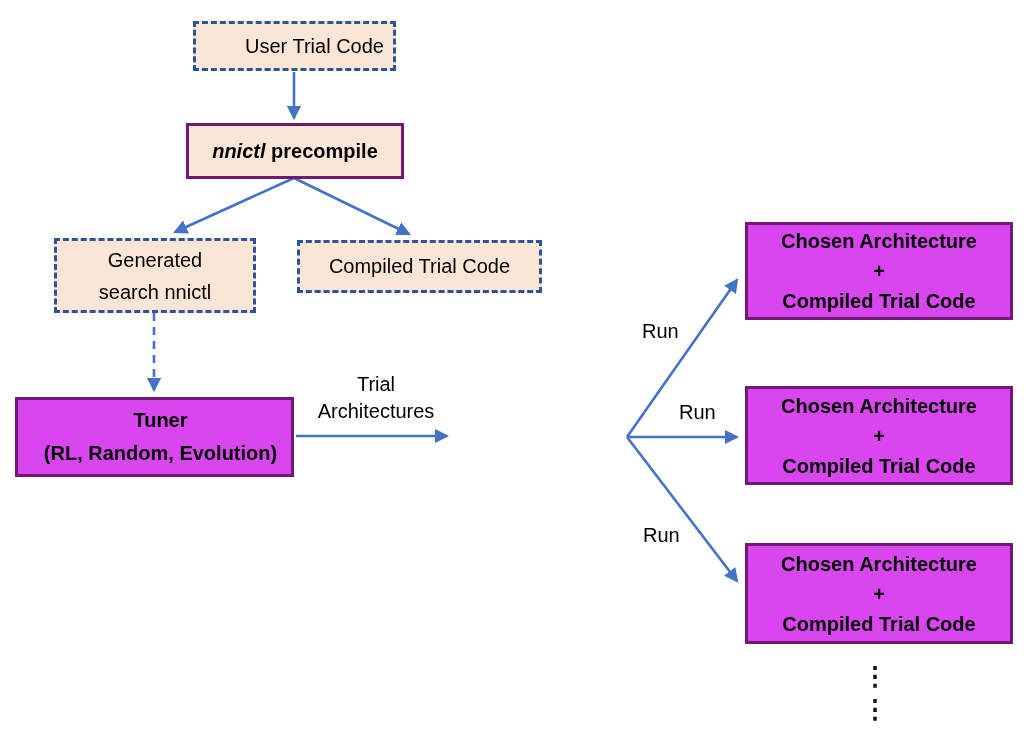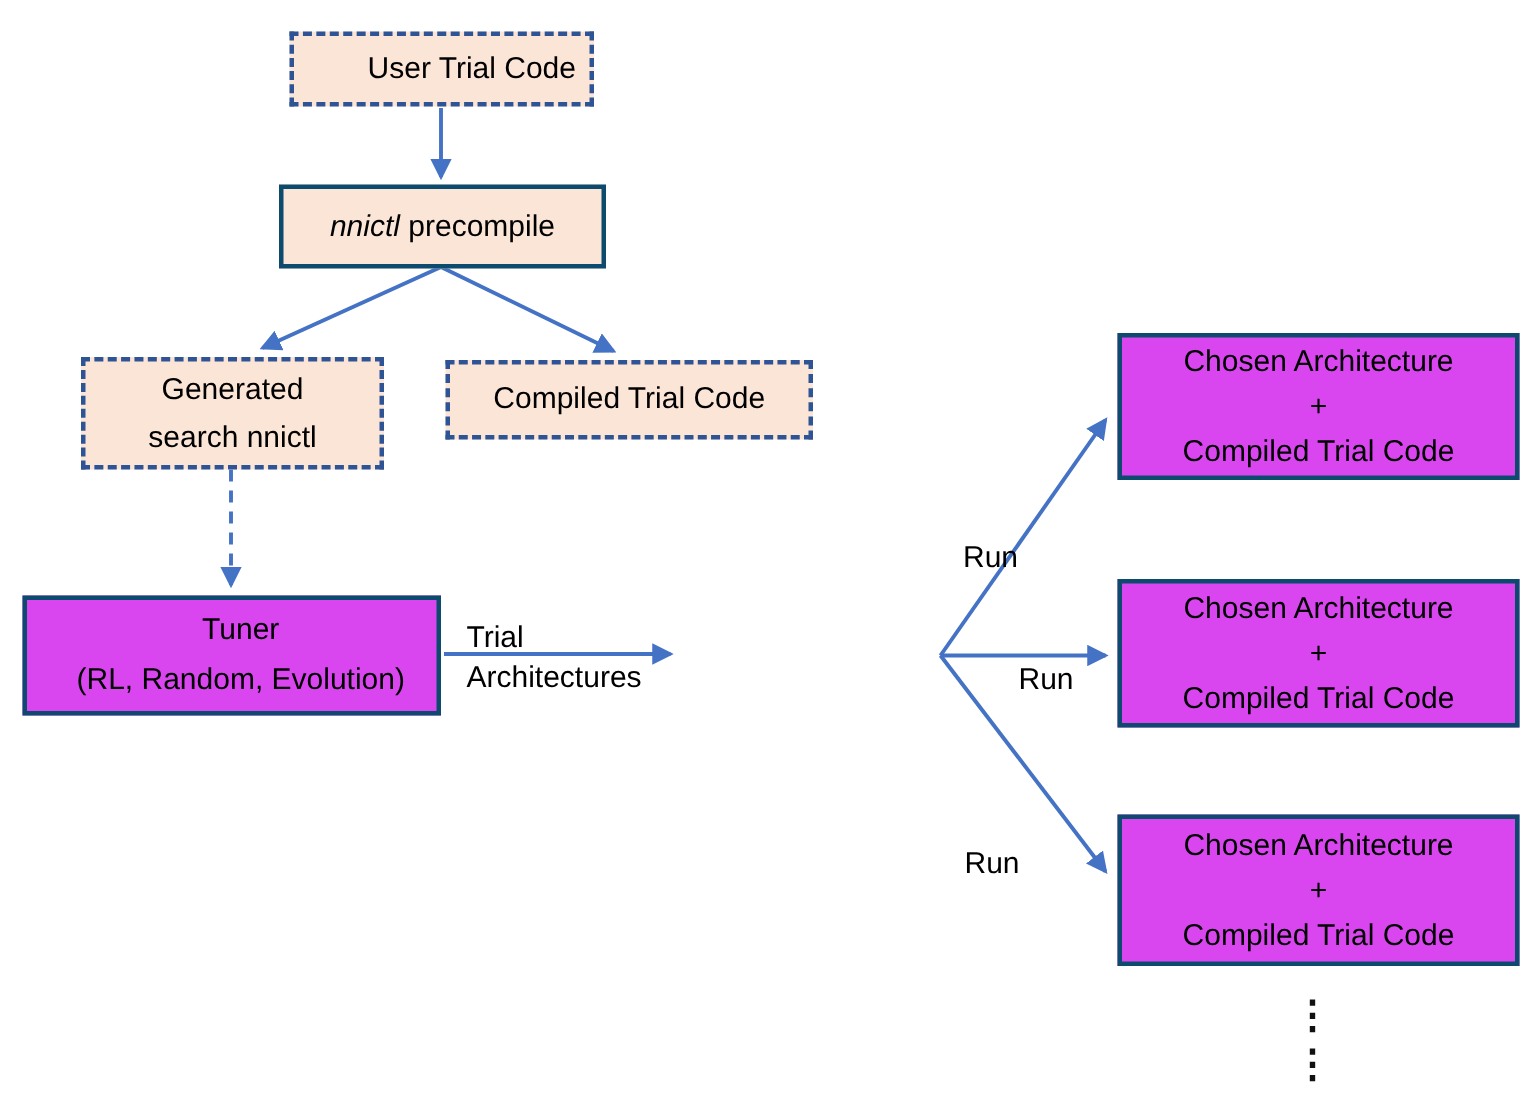--- a/index.html
+++ b/index.html
@@ -24,32 +24,31 @@
     display: flex;
     flex-direction: column;
     align-items: center;
     justify-content: center;
     text-align: center;
     font-size: 20px;
     line-height: 1.55;
   }
   .peach { background: #fbe5d6; }
   .blue  { background: #d946ef; }
-  .solid  { border: 3px solid #0c4a6e; }
+  .solid  { border: 3px solid #701a75; font-weight: bold; }
   .dashedb { border: 3px dashed #2f5496; }
   .trial { line-height: 30px; }
   .tuner-box { line-height: 33px; padding-left: 12px; }
   .gen-box { line-height: 32px; }
   .edge-label {
     position: absolute;
     font-size: 20px;
-    text-align: left;
+    text-align: center;
     white-space: nowrap;
     line-height: 27px;
-    margin-top: 41px;
   }
   .ellipsis {
     position: absolute;
     display: flex;
     flex-direction: column;
     align-items: center;
     font-size: 26px;
     font-weight: bold;
     line-height: 33px;
     color: #111111;

